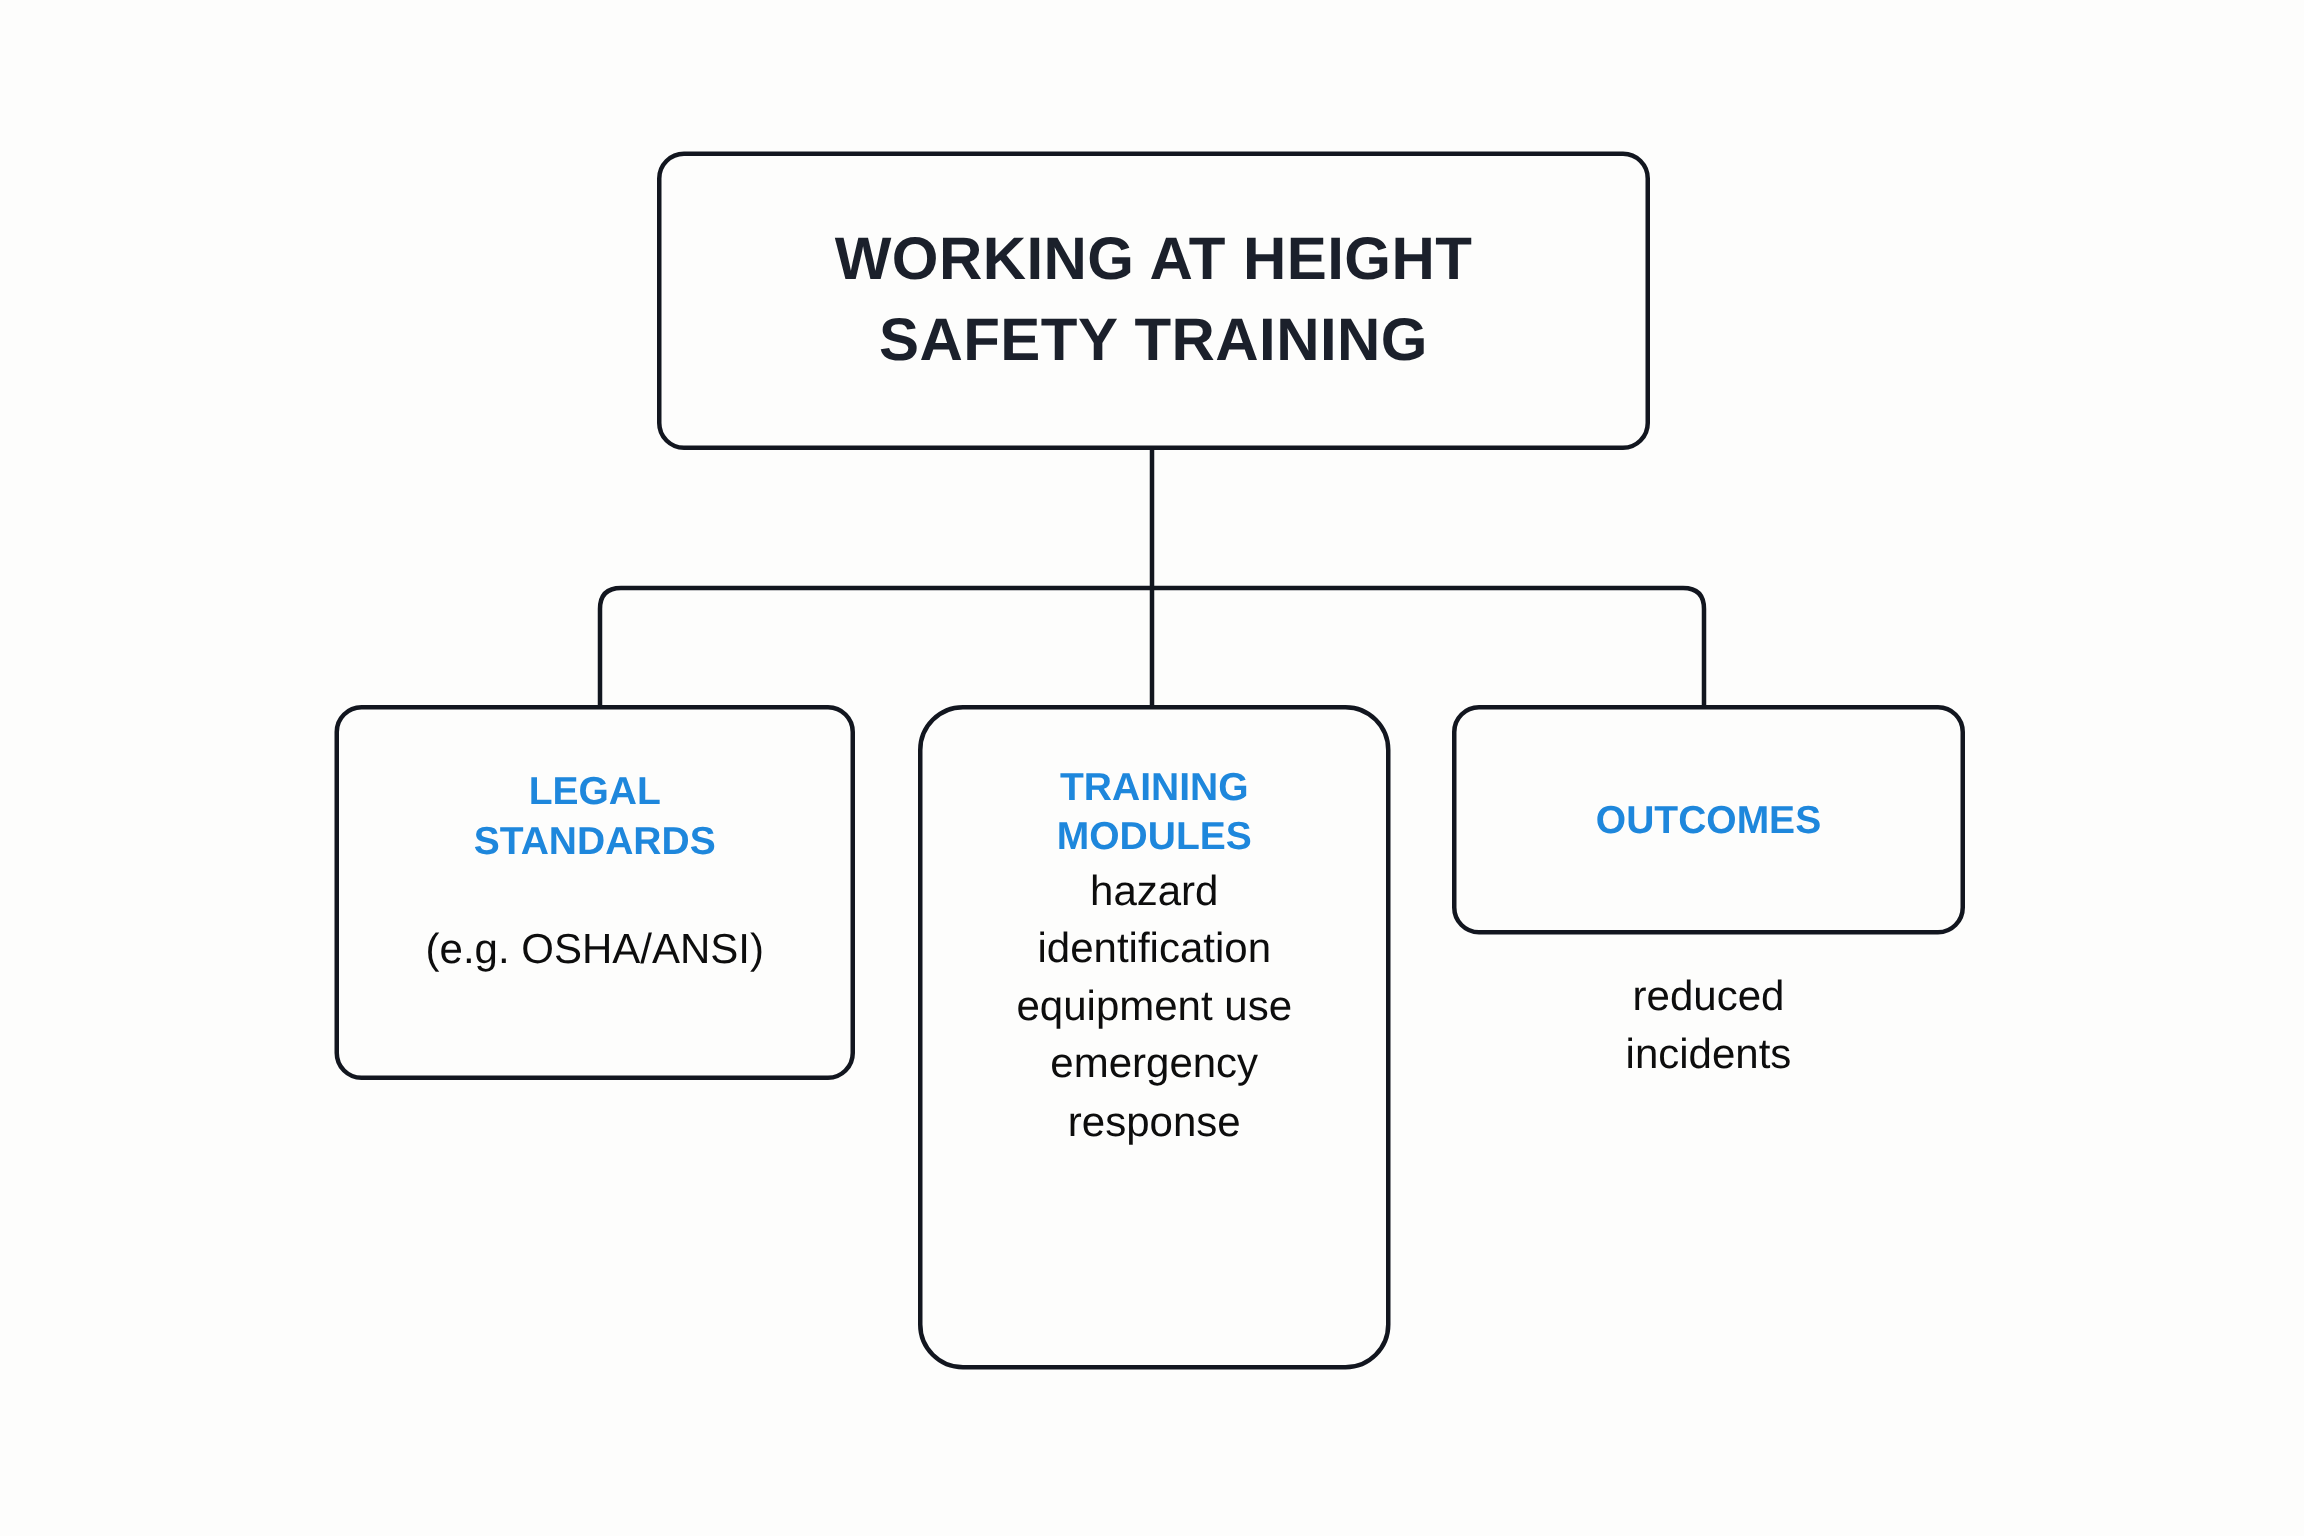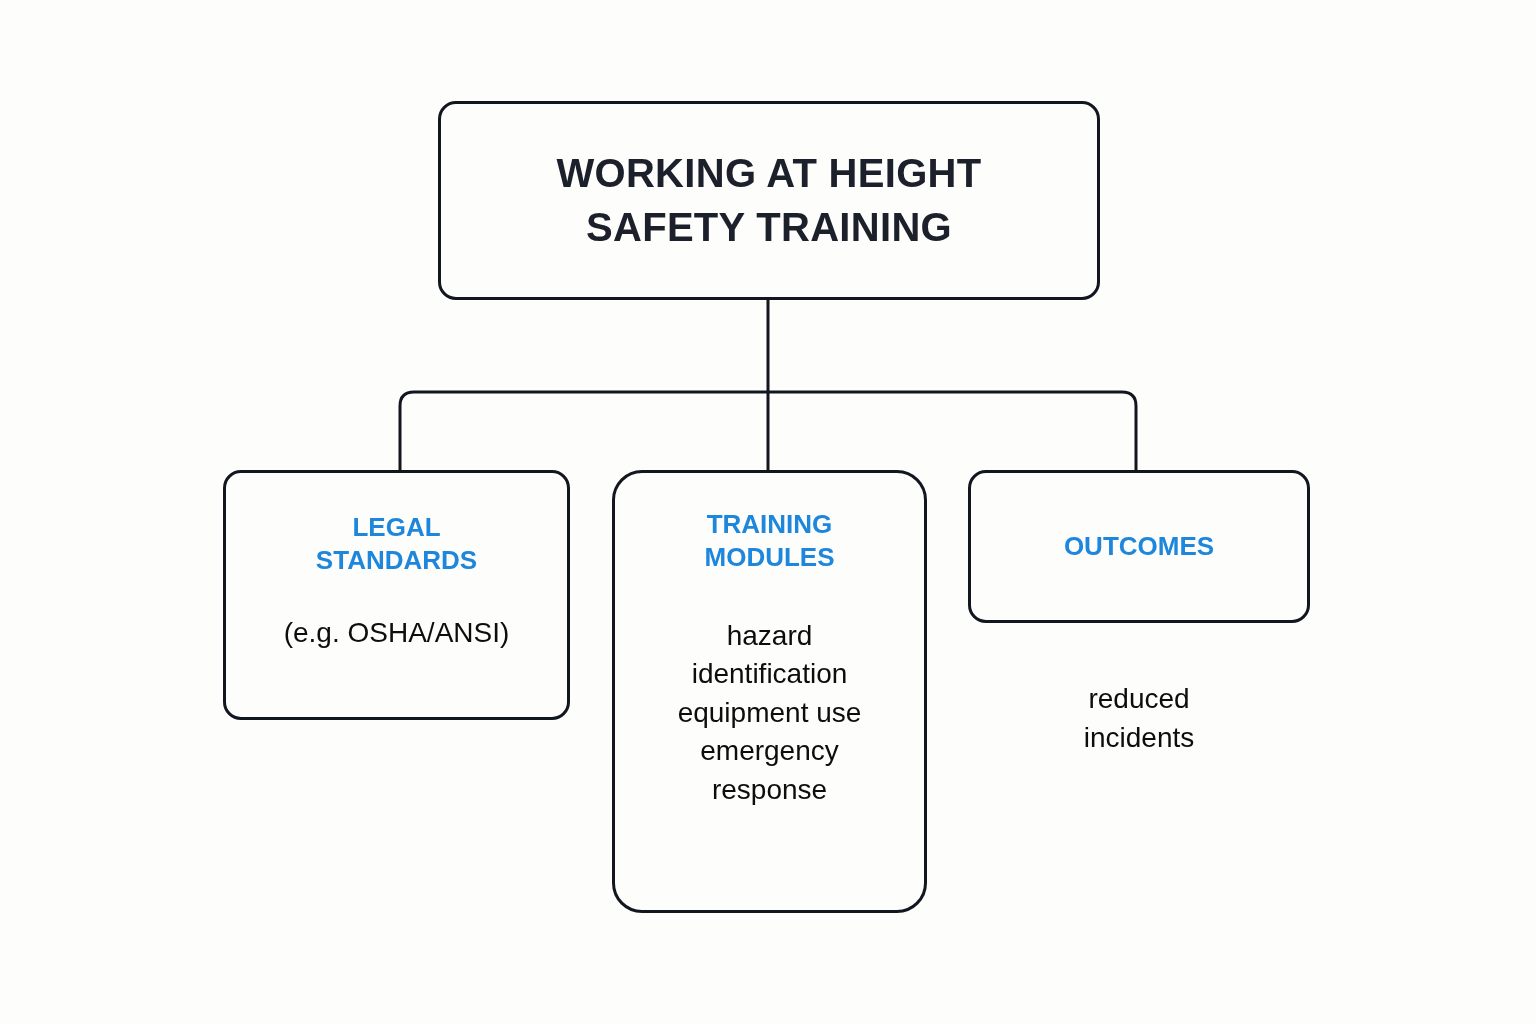--- a/index.html
+++ b/index.html
@@ -92,34 +92,33 @@
   #node-training .child-heading { margin-top: 35px; }
   .child-body {
     color: #0d0d0d;
     font-size: 28px;
     font-weight: normal;
     line-height: 1.38;
     text-align: center;
     white-space: pre-line;
   }
   #node-legal .child-body { margin-top: 36px; }
-  #node-training .child-body { margin-top: 42px; }
+  #node-training .child-body { }
   
   #outcomes-caption {
     position: absolute;
     left: 968px;
     top: 645px;
     width: 342px;
     z-index: 2;
     color: #0d0d0d;
     font-size: 28px;
     line-height: 1.38;
     text-align: center;
     white-space: pre-line;
-    margin-top: 35px;
   }
 </style>
 </head>
 <body>
 
 <div id="diagram-canvas">
 
   <svg id="connectors" viewBox="0 0 1536 1024" xmlns="http://www.w3.org/2000/svg">
 
     <path d="M 768 300 L 768 392" fill="none" stroke="#12161f" stroke-width="3"></path>

